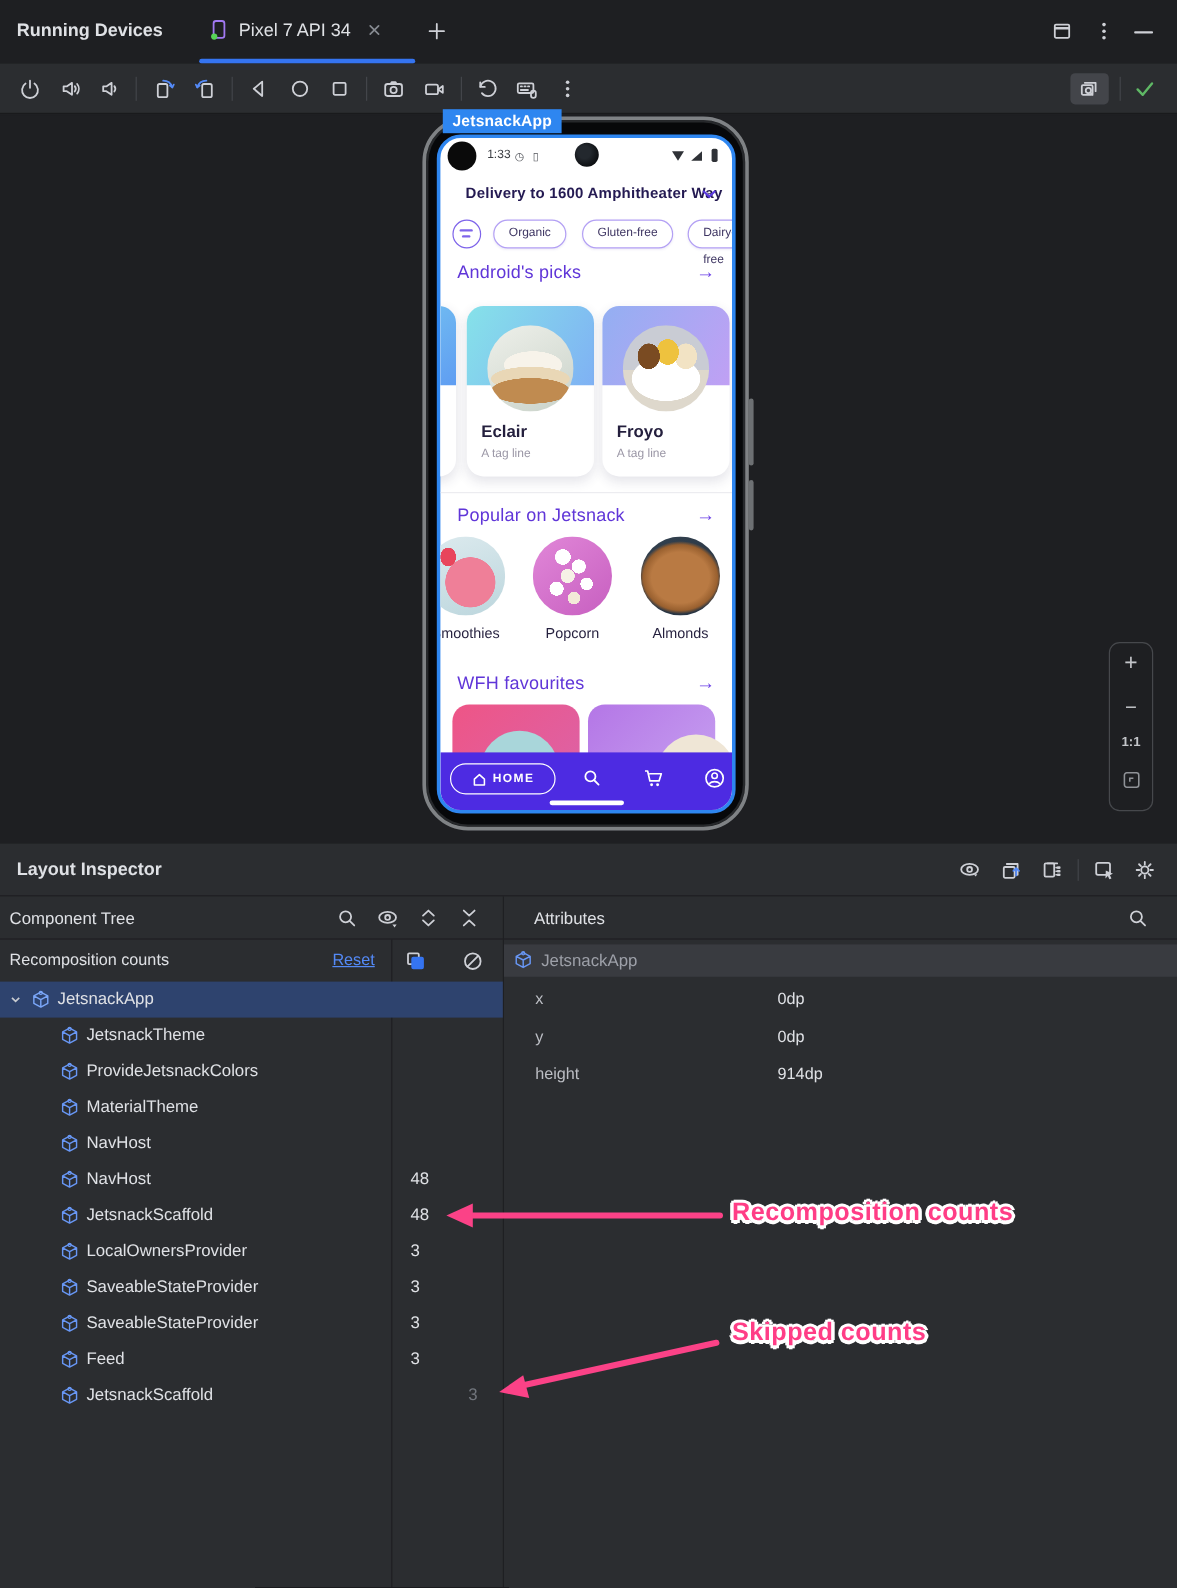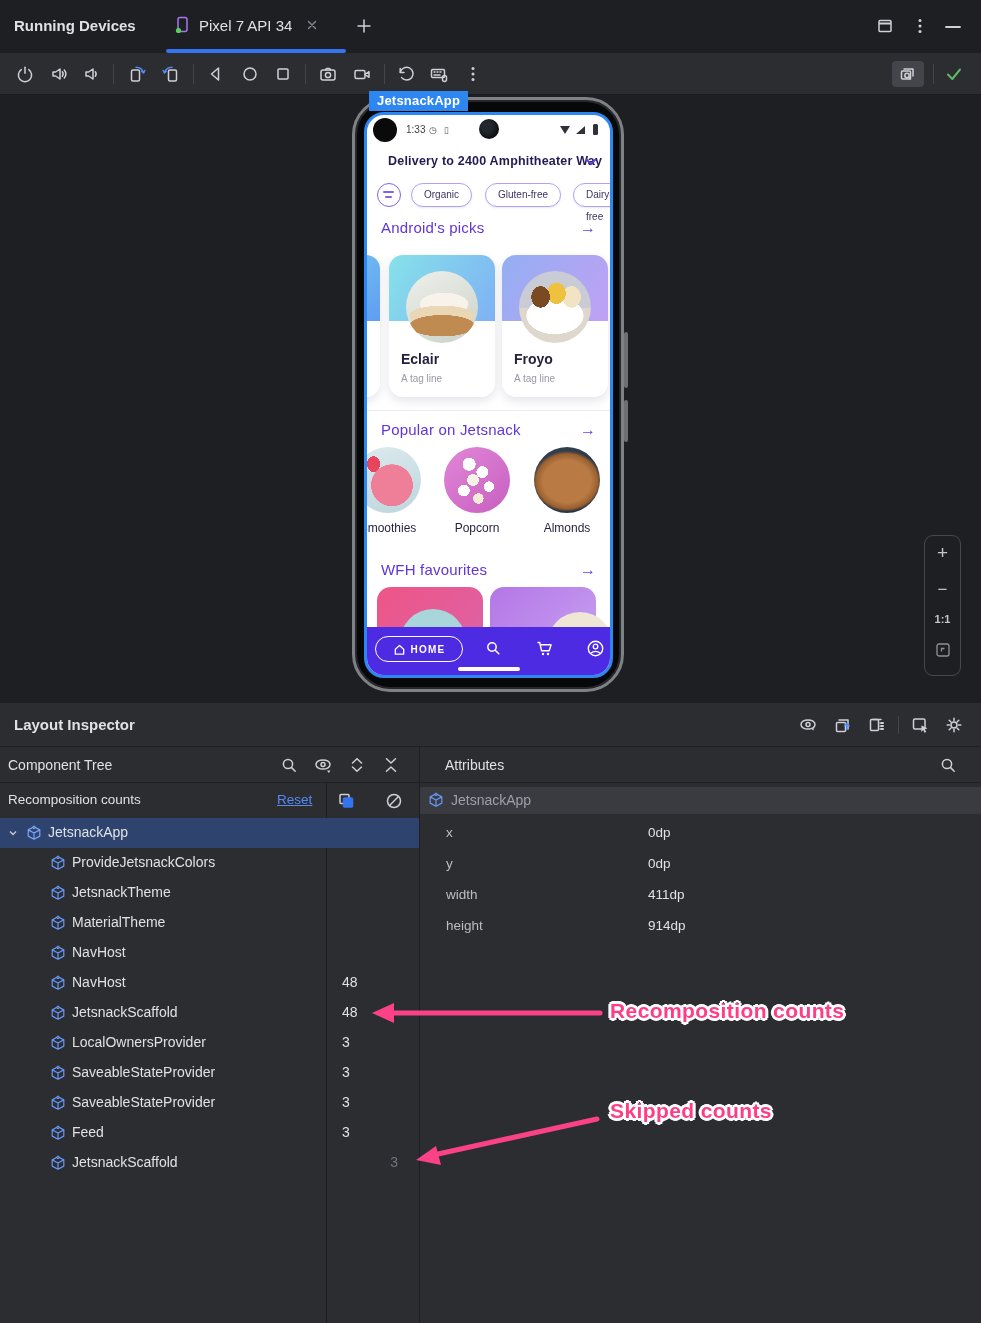--- a/index.html
+++ b/index.html
@@ -324,21 +324,21 @@
         <div class="avatar"></div>
         <span class="time">1:33</span>
         <span class="st-ic" style="left:62px">◷</span>
         <span class="st-ic" style="left:77px">▯</span>
         <div class="punch"></div>
         <div class="wifi"></div>
         <div class="signal"></div>
         <div class="batt"></div>
 
         <div class="delivery">
-          <span class="delivery-label">Delivery to 2400 Amphitheater Way</span>
+          <span class="delivery-label">Delivery to 1600 Amphitheater Way</span>
           <span class="delivery-chev">
             <svg width="12" height="8" viewBox="0 0 12 8">
                 <path d="M1.5 1.5 6 6l4.5-4.5" fill="none" stroke="#5b3ae0" stroke-width="1.8" stroke-linecap="round"></path>
               </svg>
             </span>
         </div>
 
         <div class="chips">
           <div class="filter-btn">
             <i style="top:7px;width:11px"></i>
@@ -556,30 +556,30 @@
           </span>
         <span class="t-label" style="left:48px">JetsnackApp</span>
       </div>
       <div class="trow">
         <span class="t-cube" style="left:50px">
           <svg width="16" height="16" viewBox="0 0 16 16">
               <path d="M8 1.8 13.8 4.9V11.1L8 14.2 2.2 11.1V4.9Z M2.2 4.9 8 8l5.8-3.1 M8 8v6.2" fill="none" stroke="#6897F5" stroke-width="1.2" stroke-linejoin="round"></path>
               <circle cx="8" cy="2.4" r="1.3" fill="none" stroke="#6897F5" stroke-width="1"></circle>
             </svg>
           </span>
+        <span class="t-label" style="left:72px">JetsnackTheme</span>
+      </div>
+      <div class="trow">
+        <span class="t-cube" style="left:50px">
+          <svg width="16" height="16" viewBox="0 0 16 16">
+              <path d="M8 1.8 13.8 4.9V11.1L8 14.2 2.2 11.1V4.9Z M2.2 4.9 8 8l5.8-3.1 M8 8v6.2" fill="none" stroke="#6897F5" stroke-width="1.2" stroke-linejoin="round"></path>
+              <circle cx="8" cy="2.4" r="1.3" fill="none" stroke="#6897F5" stroke-width="1"></circle>
+            </svg>
+          </span>
         <span class="t-label" style="left:72px">ProvideJetsnackColors</span>
-      </div>
-      <div class="trow">
-        <span class="t-cube" style="left:50px">
-          <svg width="16" height="16" viewBox="0 0 16 16">
-              <path d="M8 1.8 13.8 4.9V11.1L8 14.2 2.2 11.1V4.9Z M2.2 4.9 8 8l5.8-3.1 M8 8v6.2" fill="none" stroke="#6897F5" stroke-width="1.2" stroke-linejoin="round"></path>
-              <circle cx="8" cy="2.4" r="1.3" fill="none" stroke="#6897F5" stroke-width="1"></circle>
-            </svg>
-          </span>
-        <span class="t-label" style="left:72px">JetsnackTheme</span>
       </div>
       <div class="trow">
         <span class="t-cube" style="left:50px">
           <svg width="16" height="16" viewBox="0 0 16 16">
               <path d="M8 1.8 13.8 4.9V11.1L8 14.2 2.2 11.1V4.9Z M2.2 4.9 8 8l5.8-3.1 M8 8v6.2" fill="none" stroke="#6897F5" stroke-width="1.2" stroke-linejoin="round"></path>
               <circle cx="8" cy="2.4" r="1.3" fill="none" stroke="#6897F5" stroke-width="1"></circle>
             </svg>
           </span>
         <span class="t-label" style="left:72px">MaterialTheme</span>
       </div>
@@ -675,24 +675,20 @@
         <span class="nm">JetsnackApp</span>
       </div>
       <div class="attr-list">
         <div class="attr-row">
           <span class="attr-name">x</span>
           <span class="attr-val">0dp</span>
         </div>
         <div class="attr-row">
           <span class="attr-name">y</span>
           <span class="attr-val">0dp</span>
-        </div>
-        <div class="attr-row">
-          <span class="attr-name">width</span>
-          <span class="attr-val">411dp</span>
         </div>
         <div class="attr-row">
           <span class="attr-name">height</span>
           <span class="attr-val">914dp</span>
         </div>
       </div>
     </div>
   </div>
 
   <svg class="arrows">

